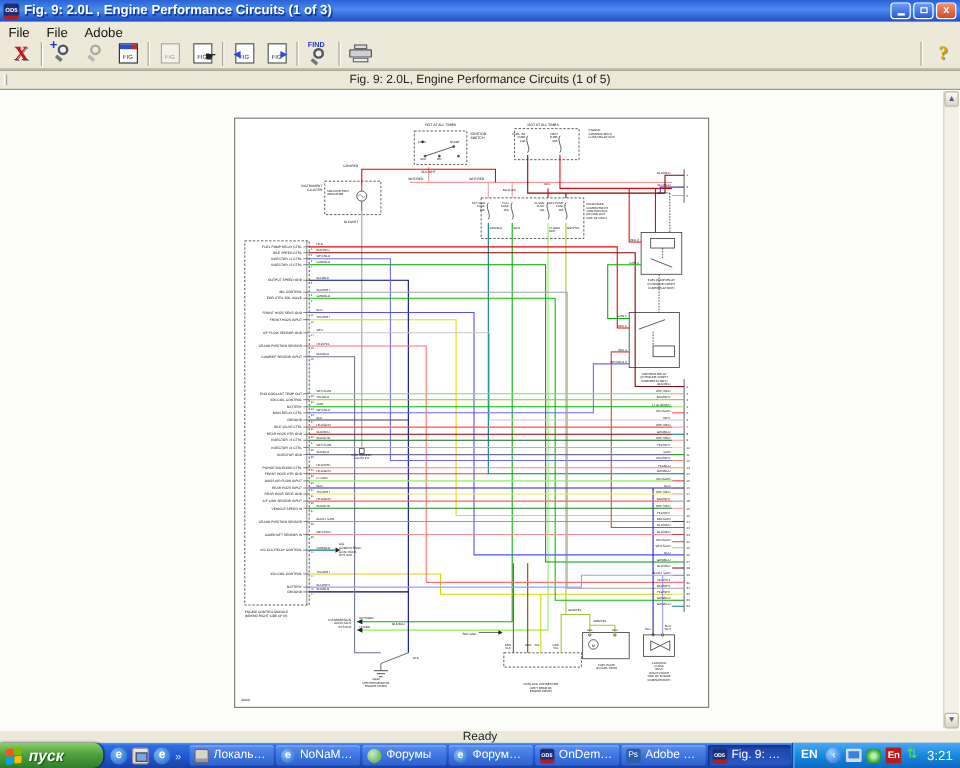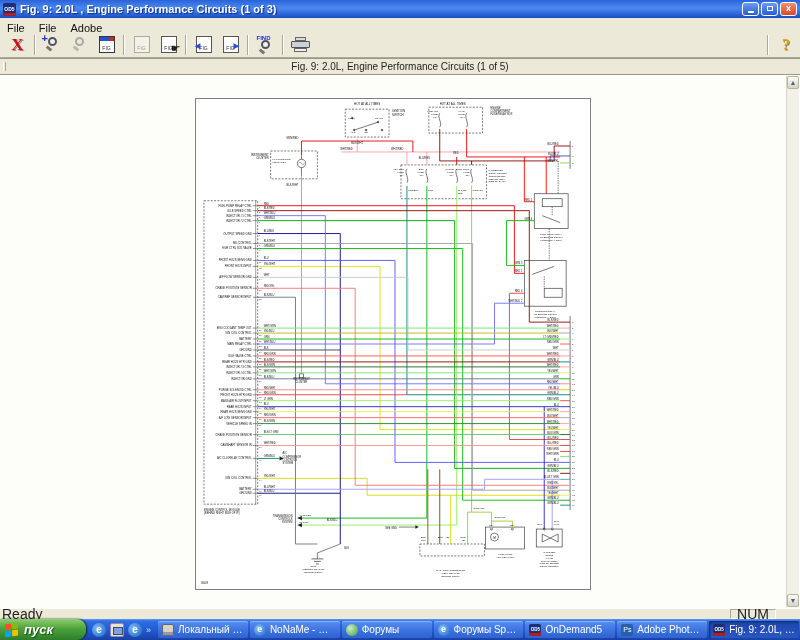--- a/index.html
+++ b/index.html
@@ -56,21 +56,21 @@
   .content { top:75px; height:533px; background:#fdfdfa; }
   .dpage { position:absolute; left:195px; top:23px; width:396px; height:492px; background:#fff; border:1px solid #808080; }
   .dpage svg { display:block; width:394px; height:490px; }
   svg text { font-family:"Liberation Sans", sans-serif; }
 
   .vscroll { position:absolute; right:1px; top:1px; width:13px; height:531px; background:#f2f1e8; border-left:1px solid #d8d5c4; }
   .sbtn { position:absolute; left:0; width:12px; height:13px; background:linear-gradient(180deg,#fdfdf6,#d8d4c4); border:1px solid #b8b4a2; border-radius:2px; color:#4d6185; font-size:7px; text-align:center; line-height:12px; }
   .sbtn.up { top:0; } .sbtn.down { bottom:0; }
 
   
-  .statusbar { top:608px; height:11px; background:#ece9d8; border-top:1px solid #fff; display:flex; align-items:center; font-size:14px; color:#222; padding:0 2px; }
+  .statusbar { top:608px; height:11px; background:#ece9d8; border-top:1px solid #fff; display:flex; align-items:center; font-size:10px; color:#222; padding:0 2px;flex-direction:column; }
   .sb-fill { flex:1; }
   .sb-panel { border:1px solid; border-color:#aca899 #fff #fff #aca899; padding:0 6px; height:10px; line-height:9px; margin-right:22px; }
 
   
   .taskbar { top:619px; height:21px; background:linear-gradient(180deg,#5e9bf7 0%,#2e6fe3 10%,#2159d2 55%,#1941a5 100%); display:flex; align-items:stretch; }
   .startbtn { width:86px; background:linear-gradient(180deg,#8fce6e 0%,#4ea33c 45%,#2d7d2a 100%); border-radius:0 9px 9px 0; display:flex; align-items:center; padding:0 8px 0 5px; box-shadow:1px 0 2px #123; }
   .startbtn .label { color:#fff; font-weight:bold; font-style:italic; font-size:13px; margin-left:4px; text-shadow:1px 1px 1px #14530f; }
   .flag { position:relative; width:15px; height:14px; flex:0 0 auto; }
   .flag i { position:absolute; width:6px; height:6px; border-radius:1px; transform:skewY(-6deg); }
   .flag .r { left:0; top:1px; background:#f35325; } .flag .g { left:7px; top:0; background:#81bc06; }
@@ -700,15 +700,24 @@
         </div>
         <div class="task">
           <span class="ti ti-ps"></span>
           <span class="lbl">Adobe Photoshop</span>
         </div>
         <div class="task active">
           <span class="ti ti-od5"></span>
           <span class="lbl">Fig. 9: 2.0L, En...</span>
         </div>
       </div>
+    <div class="tray">
+      <span class="tr-lang">EN</span>
+      <span class="tricon tr-back">‹</span>
+      <span class="tricon tr-display"></span>
+      <span class="tricon tr-flower"></span>
+      <span class="tricon tr-punto">En</span>
+      <span class="tricon tr-net">⇅</span>
+      <span class="clock">3:21</span>
+    </div>
   </div>
 
 </div>
 
 </body></html>

